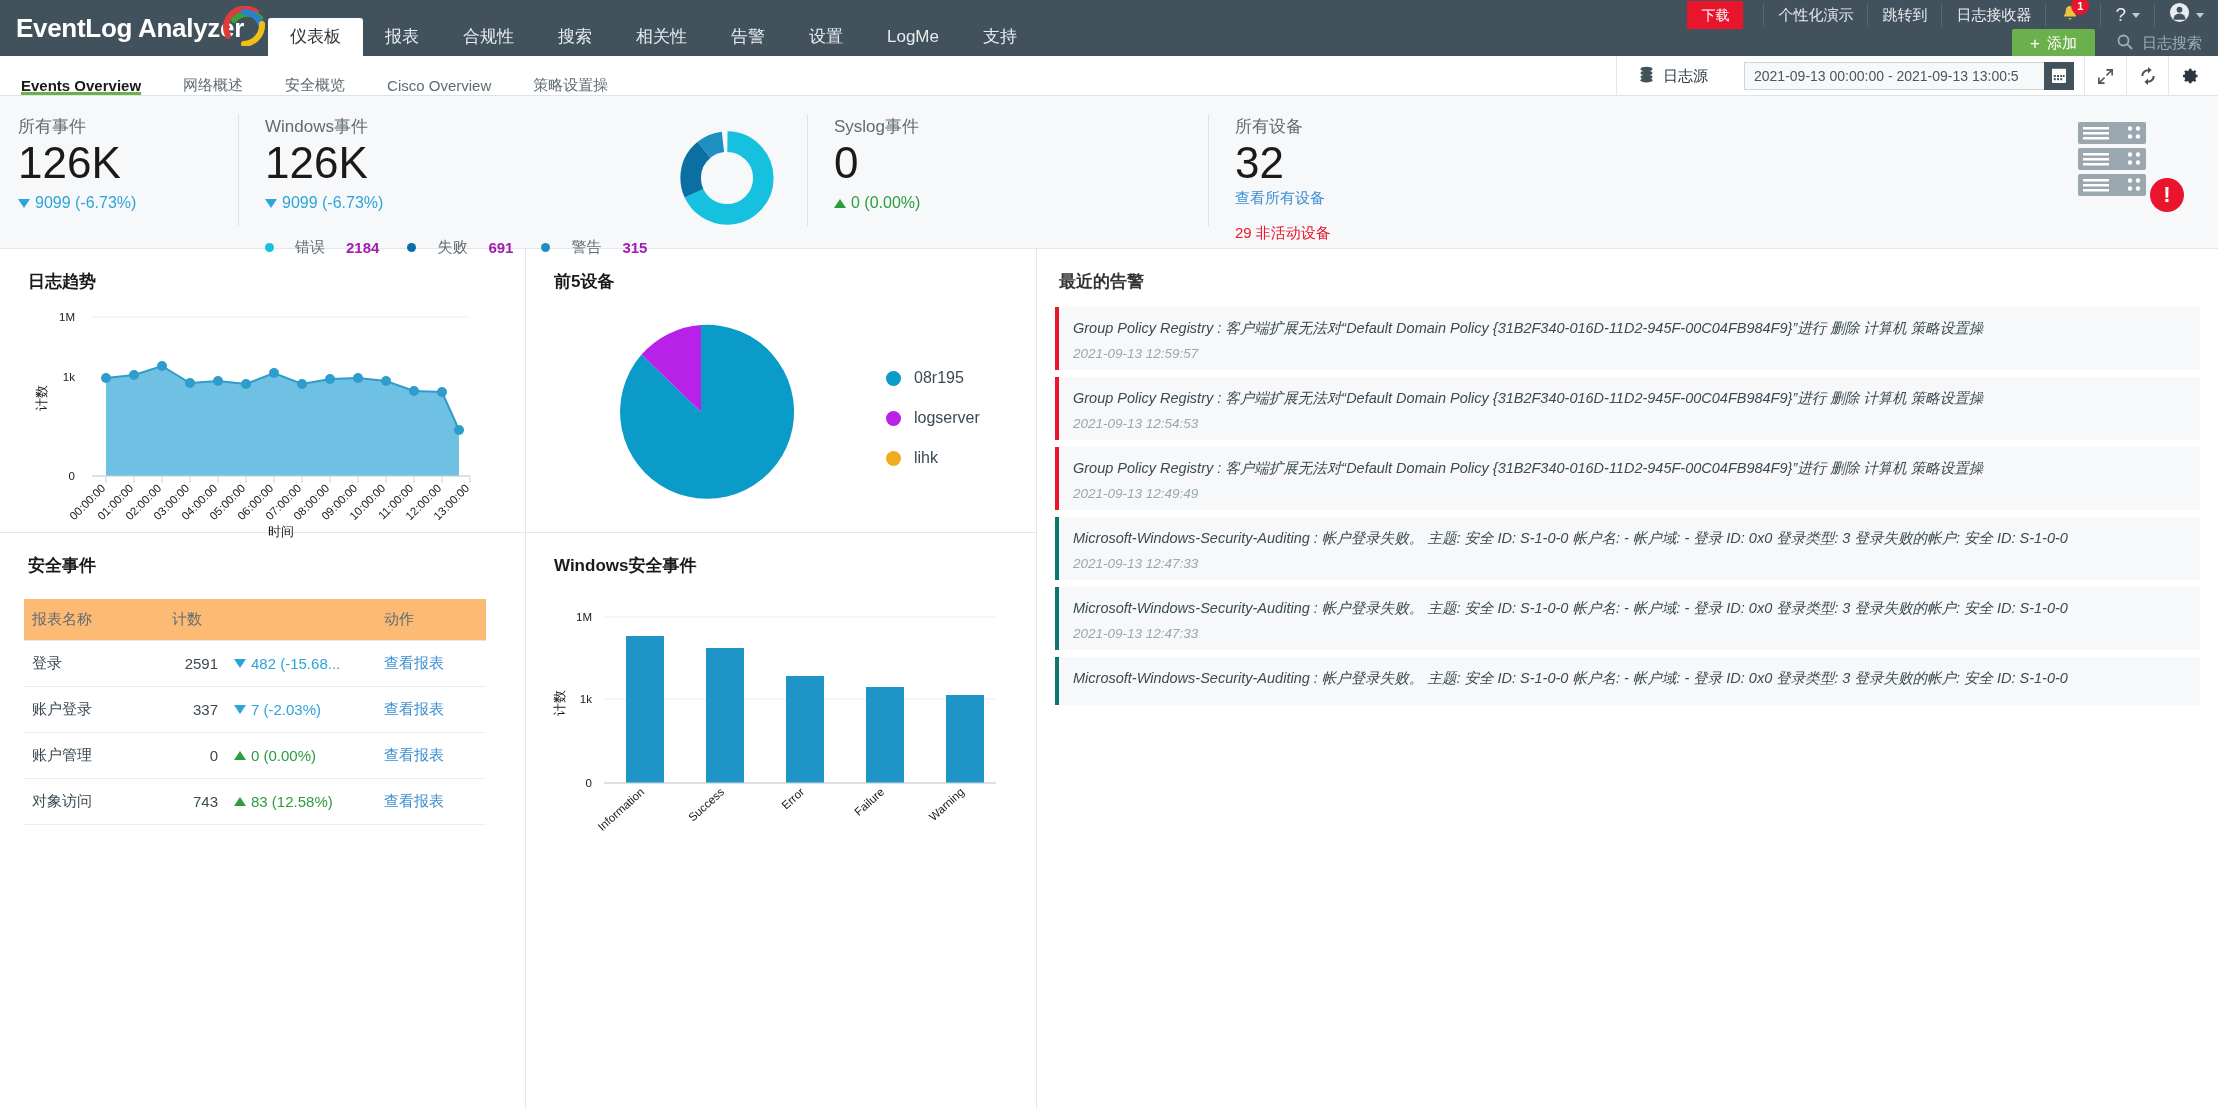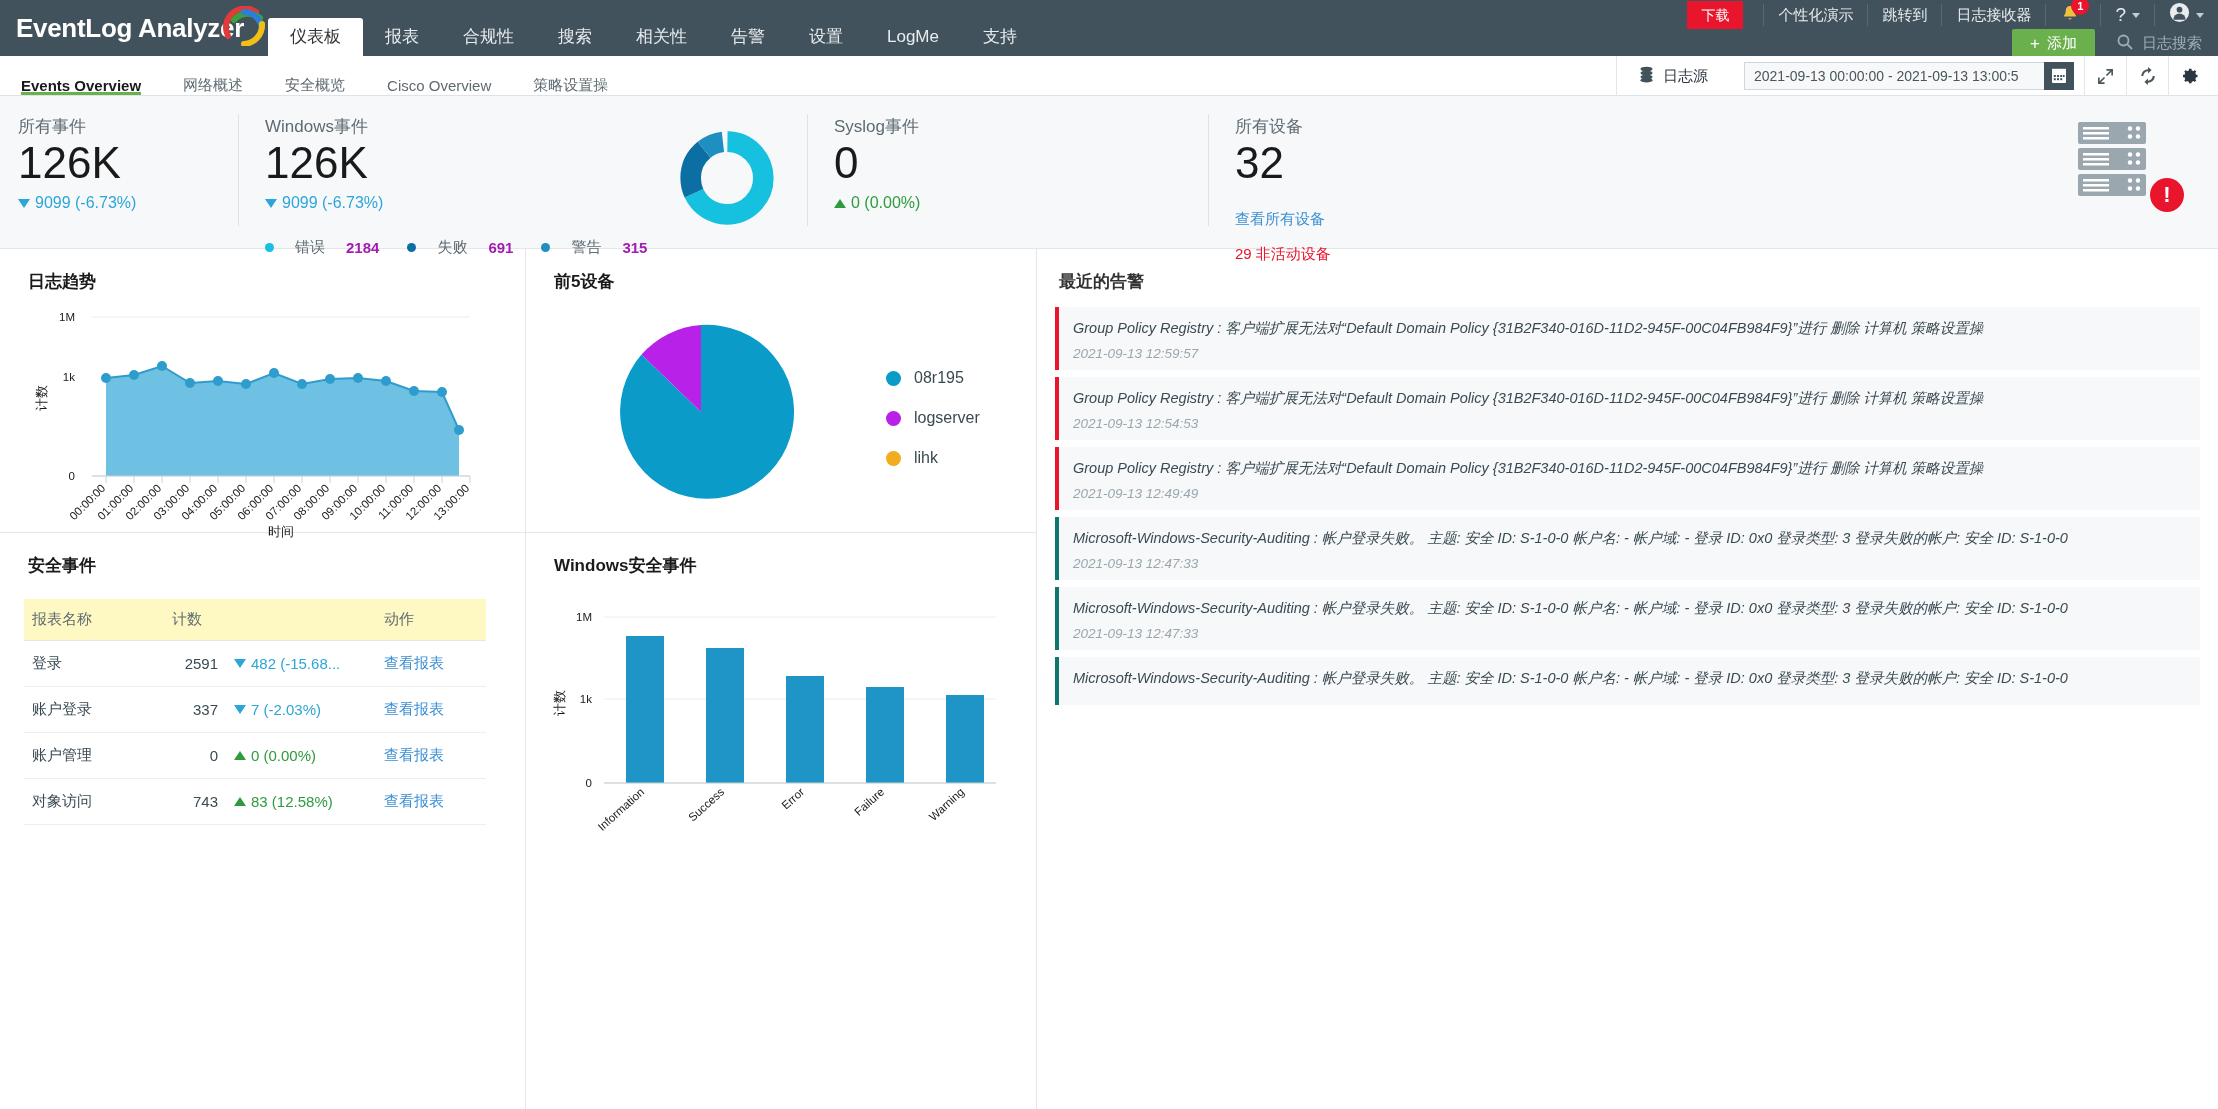--- a/index.html
+++ b/index.html
@@ -139,21 +139,21 @@
   .tri-u { width:0;height:0;border-left:6px solid transparent;border-right:6px solid transparent;border-bottom:9px solid #2e9b3e; }
   .divider-v { width: 1px; background: #dfe3e6; height: 112px; margin-top: 18px; }
 
   .legend-row {
     display: flex; gap: 28px; margin-top: 26px; font-size: 15px; color: #5f6b72;
   }
   .legend-row .li { display: flex; align-items: center; gap: 21px; white-space: nowrap; }
   .dot { width: 9px; height: 9px; border-radius: 50%; }
   .legend-row b { color: #a21caf; }
 
-  .view-link { font-size: 15px; color: #3b8fd4; margin-top: 24px; cursor: pointer; }
+  .view-link { font-size: 15px; color: #3b8fd4; margin-top: 3px; cursor: pointer; }
   .inactive-link { font-size: 15px; color: #e8152c; margin-top: 16px; cursor: pointer; }
 
   
   .content { display: flex; height: 956px; }
   .colA { width: 526px; border-right: 1px solid #e3e7ea; }
   .colB { width: 511px; border-right: 1px solid #e3e7ea; }
   .colC { flex: 1; }
 
   .panel { border-bottom: 1px solid #e3e7ea; position: relative; }
   .panel-title {
@@ -175,21 +175,21 @@
     display: flex; flex-direction: column; gap: 22px;
   }
   .pie-legend .li { display: flex; align-items: center; gap: 13px; font-size: 16px; color: #3a4a52; }
   .pie-legend .sw { width: 15px; height: 15px; border-radius: 50%; }
 
   
   .sec-table { margin: 22px 24px 0 24px; width: 462px; }
   .sec-table table { width: 100%; border-collapse: collapse; }
   .sec-table th {
     text-align: left; font-size: 15px; color: #5f6b72; font-weight: normal;
-    padding: 11px 8px; background: #fef9c3; border-bottom: 1px solid #e3e7ea;
+    padding: 11px 8px; background: #fdba74; border-bottom: 1px solid #e3e7ea;
   }
   .sec-table td {
     font-size: 15px; color: #3a4a52; padding: 13px 8px;
     border-bottom: 1px solid #eceff1; white-space: nowrap;
   }
   .sec-table td.num { text-align: right; width: 62px; }
   .sec-table td.chg { width: 150px; }
   .chg-in { display: flex; align-items: center; gap: 5px; }
   .chg-in.down { color: #2da5d8; }
   .chg-in.up { color: #2e9b3e; }

